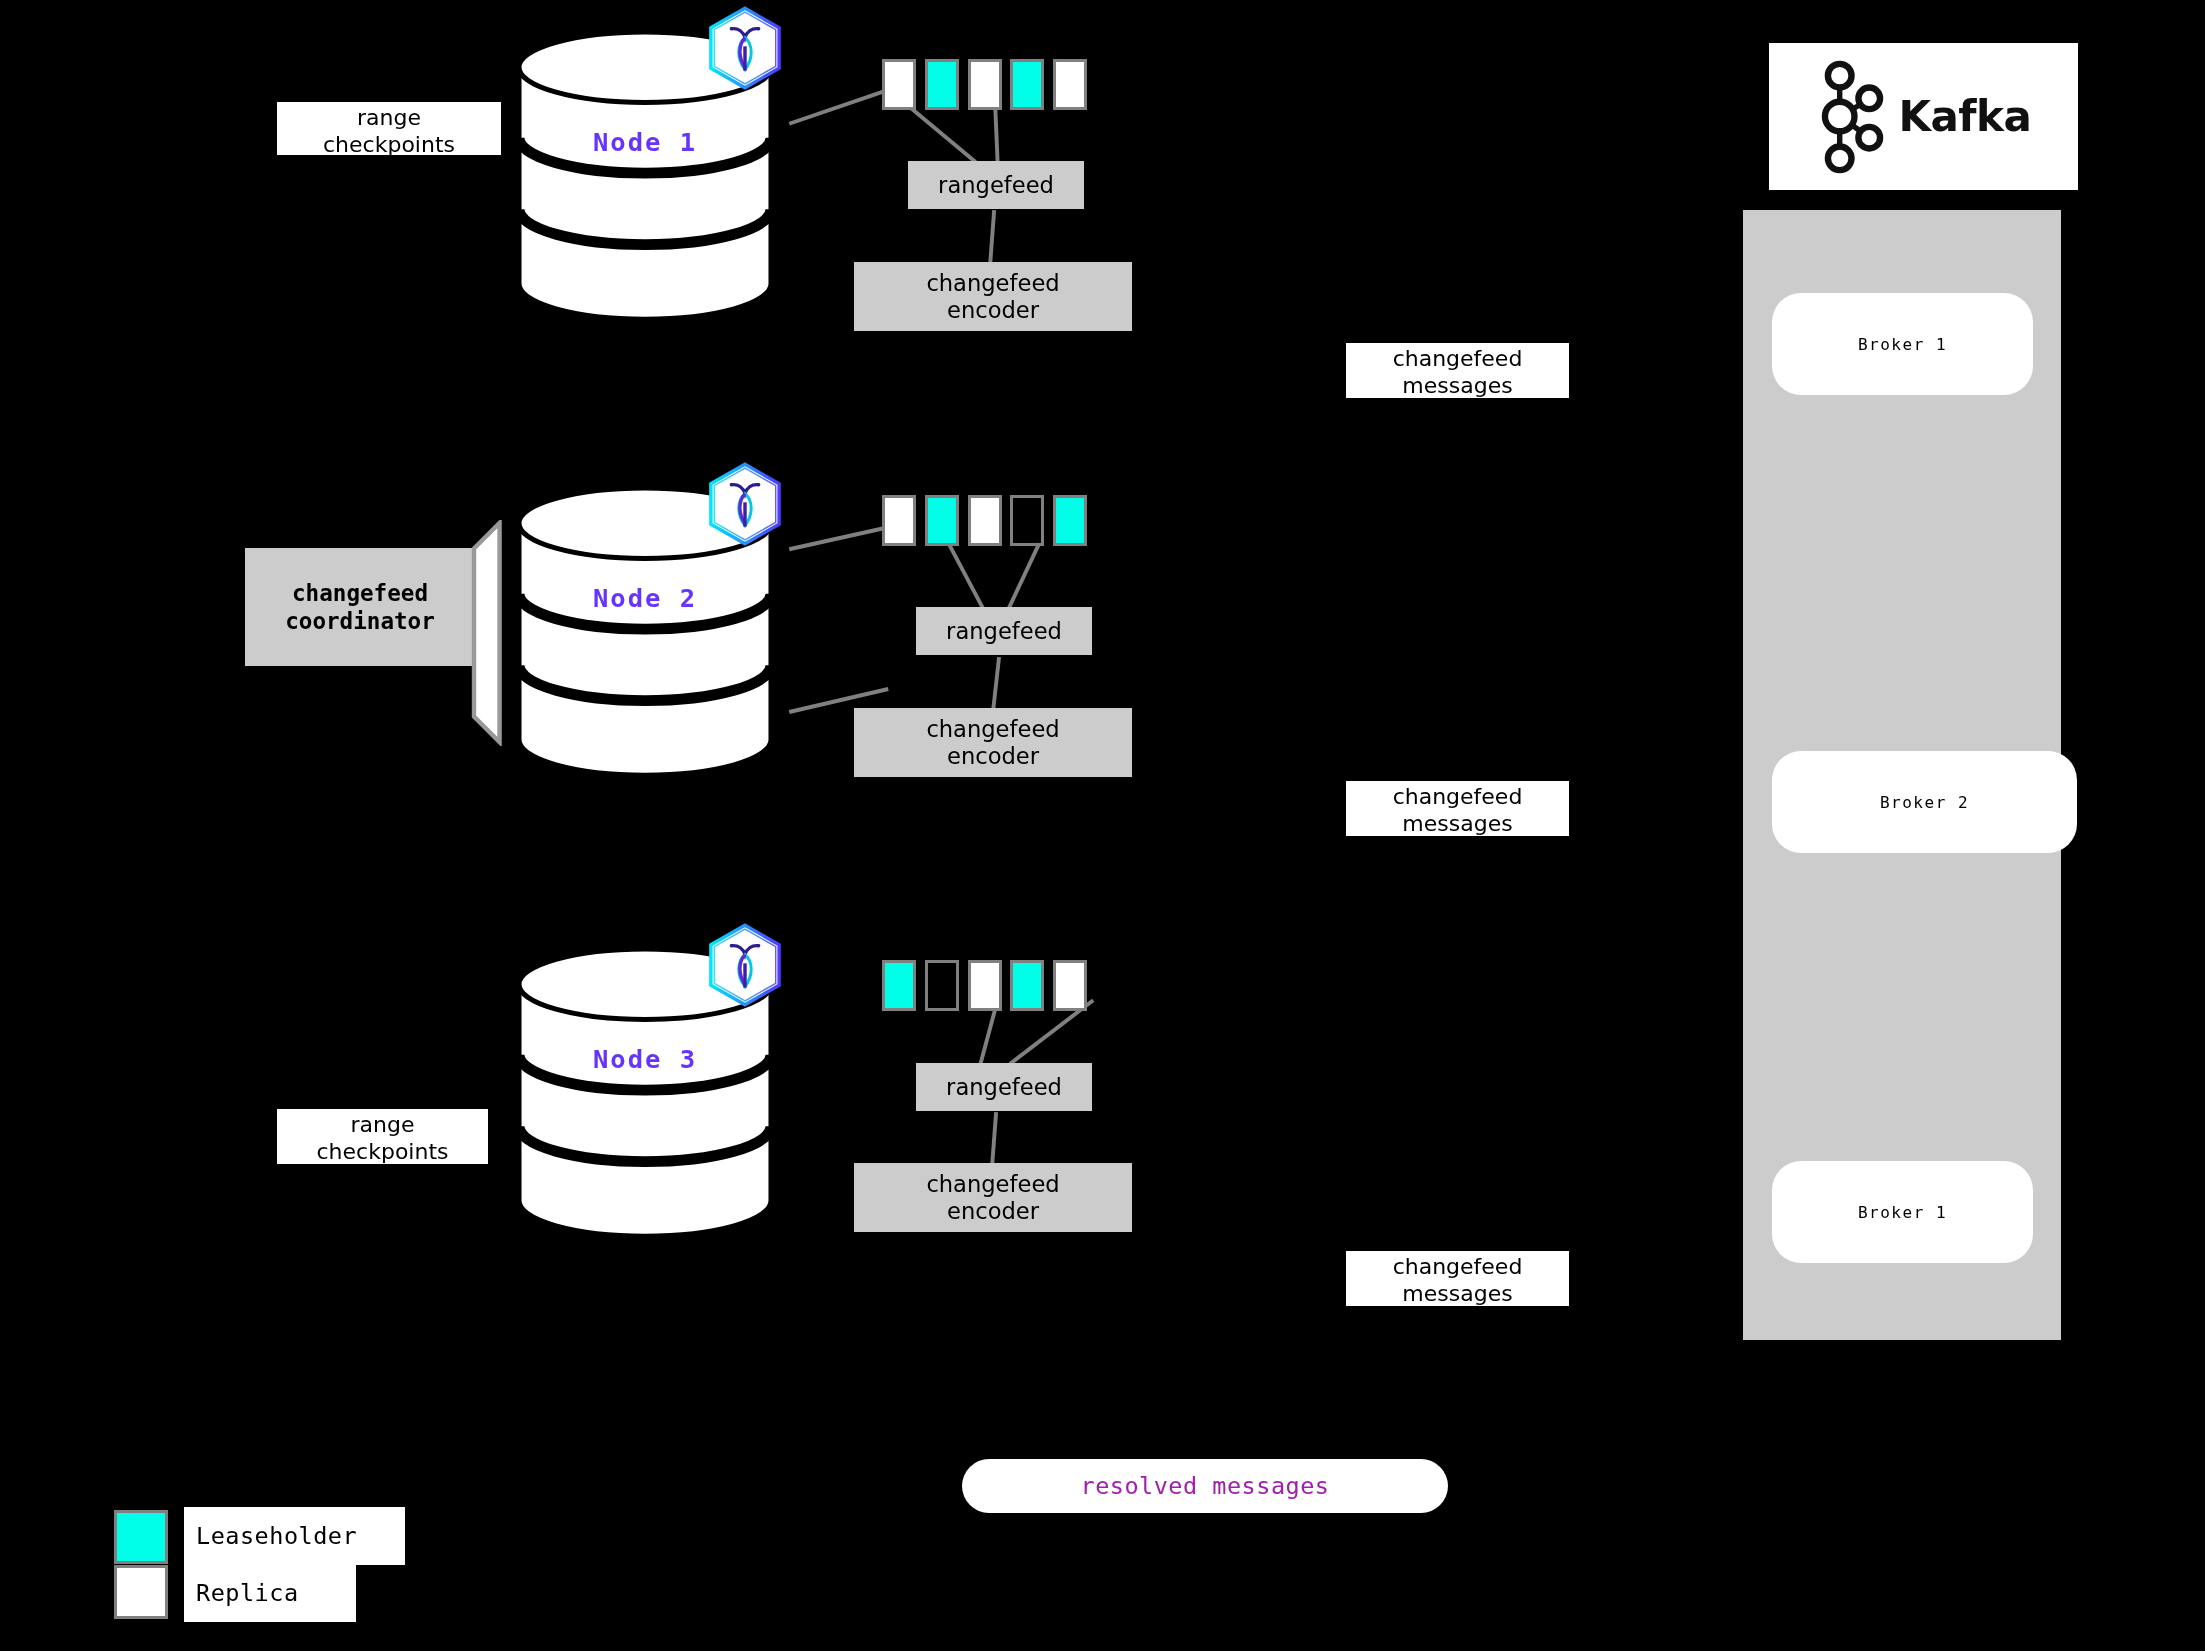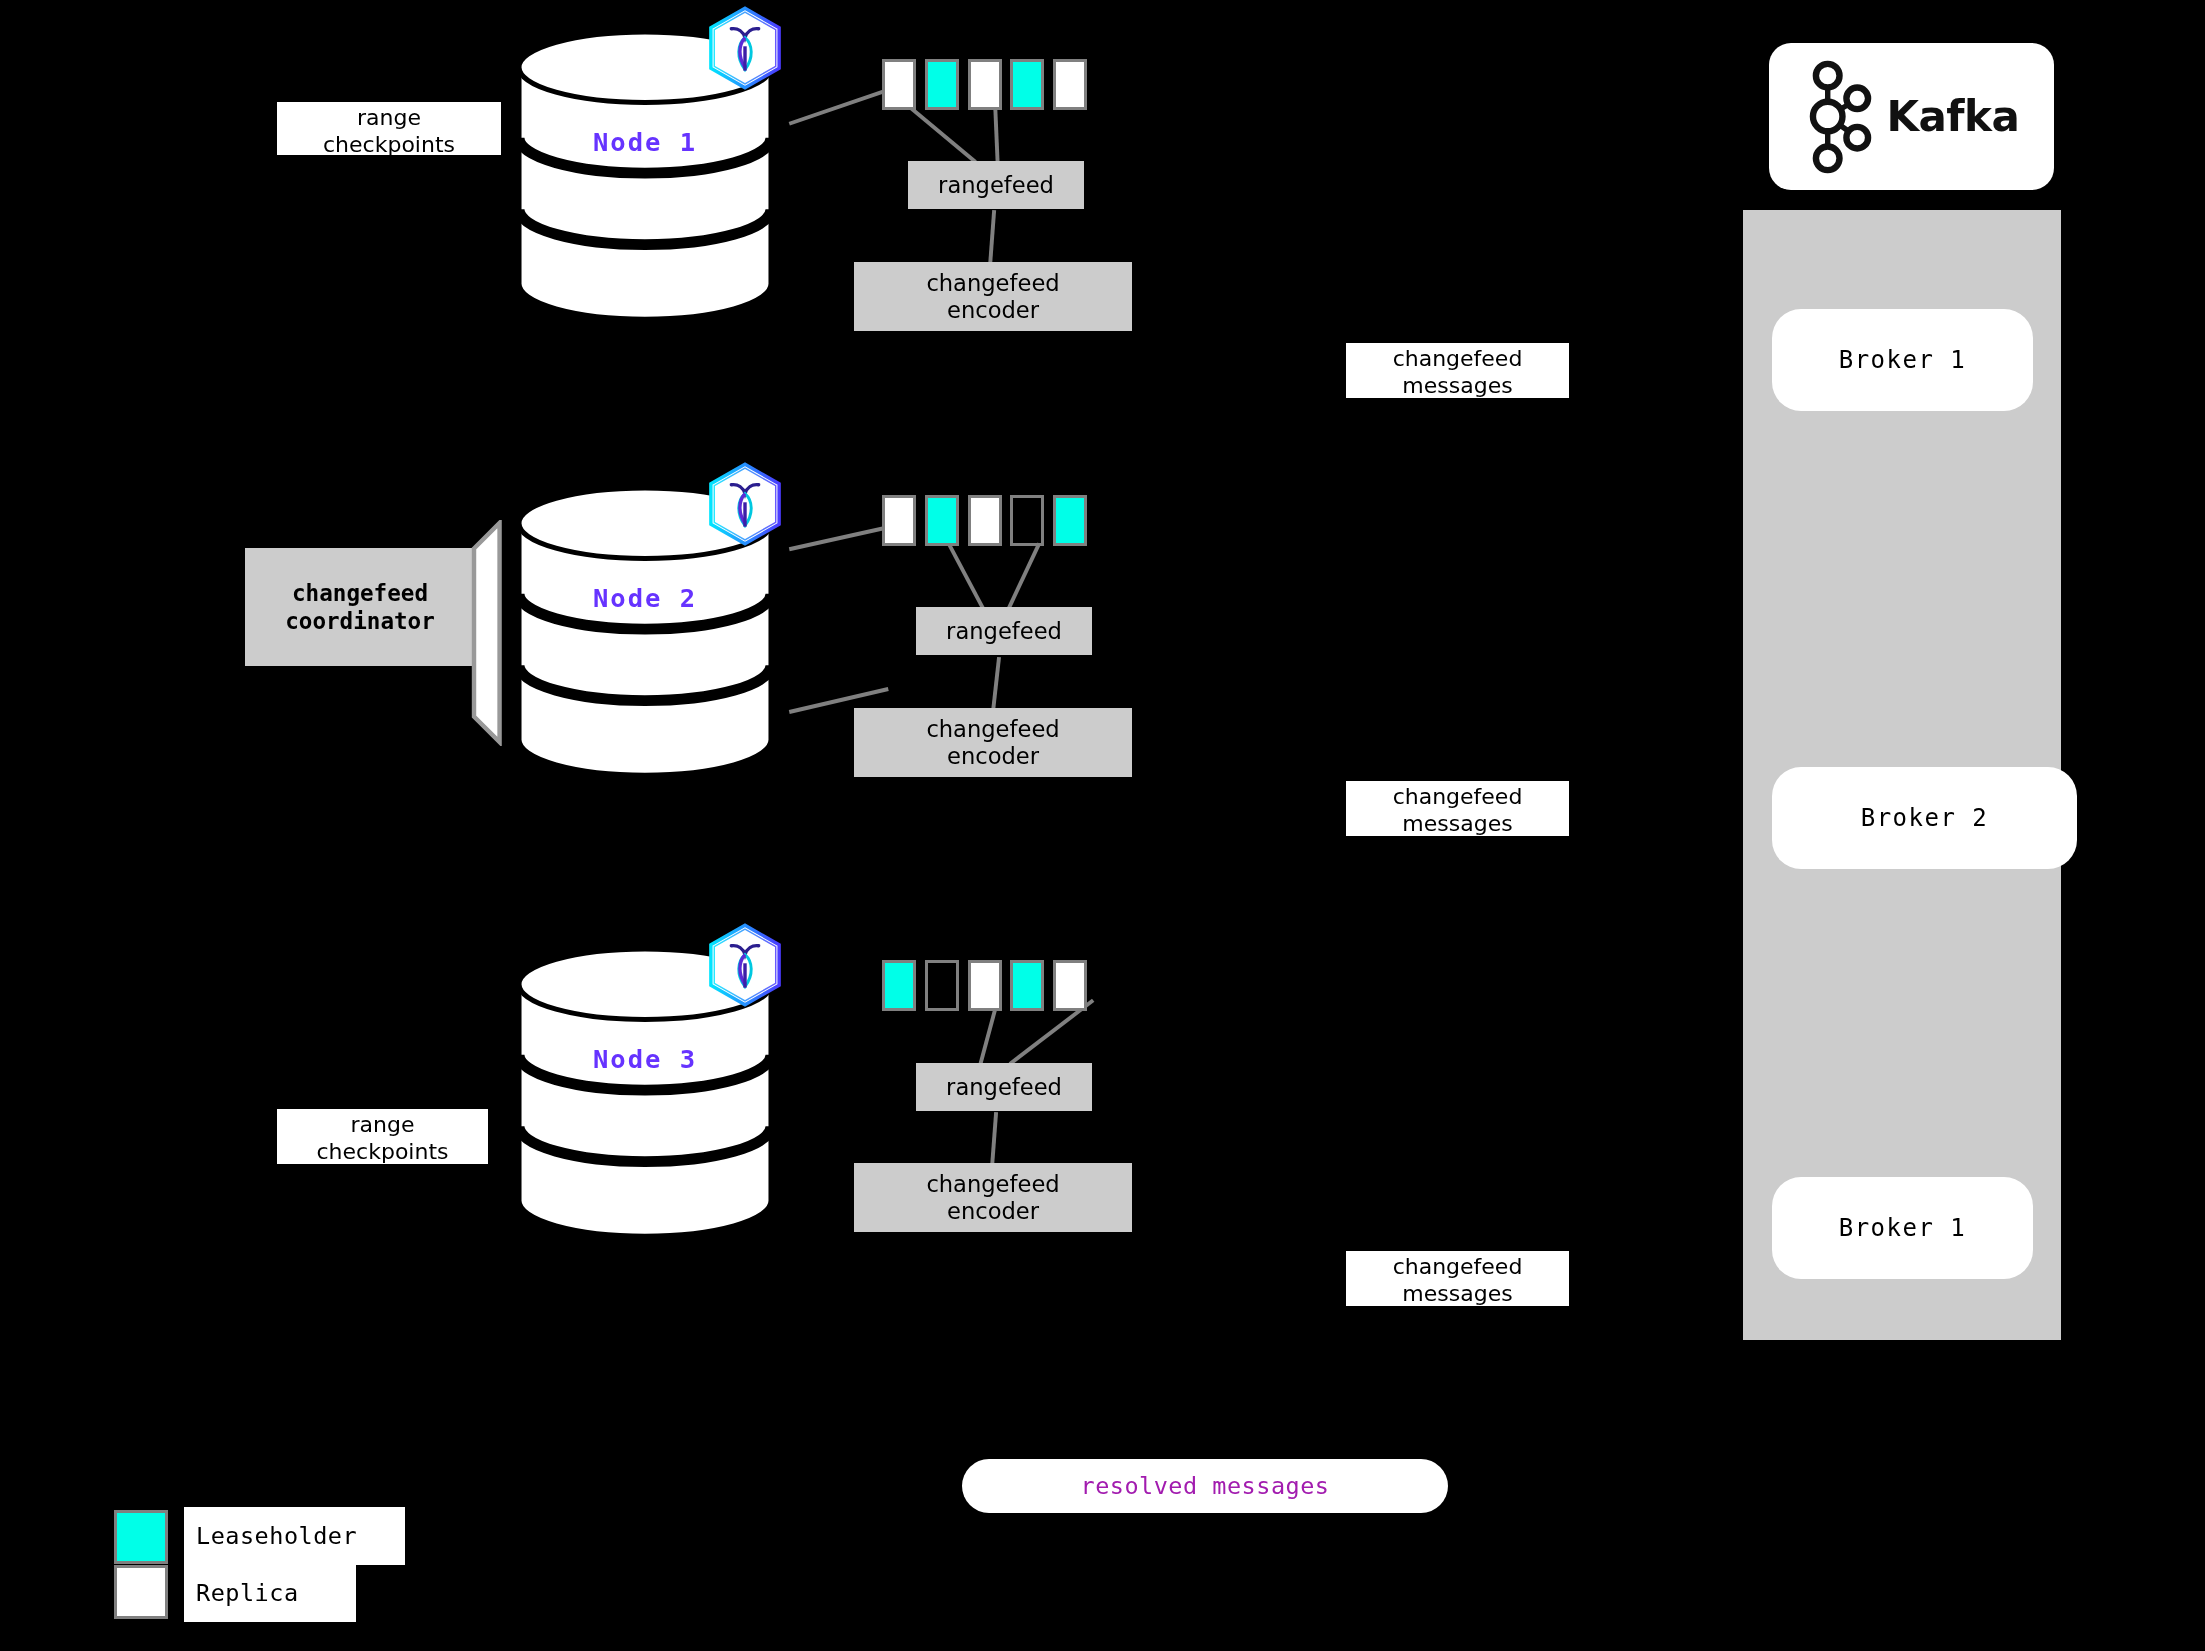--- a/index.html
+++ b/index.html
@@ -138,26 +138,25 @@
   .kafka-panel {
     position: absolute;
     background: #CCCCCC;
   }
   .broker {
     position: absolute;
     background: #FFFFFF;
     border-radius: 29px;
     color: #000000;
     font-family: "DejaVu Sans Mono", monospace;
-    font-size: 24px;
+    font-size: 16px;
     letter-spacing: 1.5px;
     display: flex;
     align-items: center;
     justify-content: center;
-    margin-top: 16px;
   }
 
   
   .pill {
     position: absolute;
     background: #FFFFFF;
     border-radius: 98px;
     color: #a21caf;
     font-family: "DejaVu Sans Mono", monospace;
     font-size: 23.5px;
@@ -393,21 +392,21 @@
     <span>encoder</span>
   </div>
 
   <div class="wlabel" style="left:1346px; top:1251px; width:223px; height:55px;">
     <div class="inner">
       <span>changefeed</span><br>
       <span>messages</span>
     </div>
   </div>
 
-  <div class="kafka-logo" style="left:1769px; top:43px; width:285px; height:147px;border-radius:22px;">
+  <div class="kafka-logo" style="left:1769px; top:43px; width:309px; height:147px;">
     <svg width="74" height="123" viewBox="0 0 150 250" xmlns="http://www.w3.org/2000/svg">
       <g stroke="#111111" stroke-width="11" fill="none">
         <line x1="48" y1="50" x2="48" y2="125"></line>
         <line x1="48" y1="125" x2="48" y2="202"></line>
         <line x1="48" y1="125" x2="105" y2="92"></line>
         <line x1="48" y1="125" x2="105" y2="165"></line>
       </g>
       <g fill="#FFFFFF" stroke="#111111" stroke-width="13">
         <circle cx="48" cy="42" r="24"></circle>
         <circle cx="48" cy="125" r="30"></circle>

